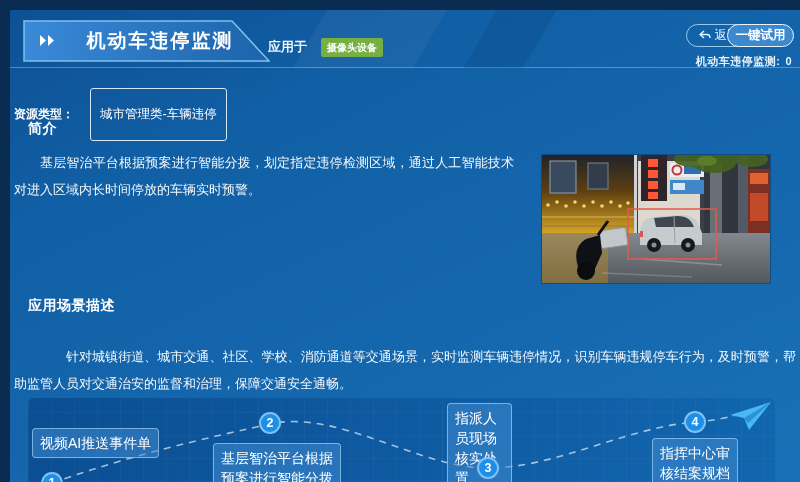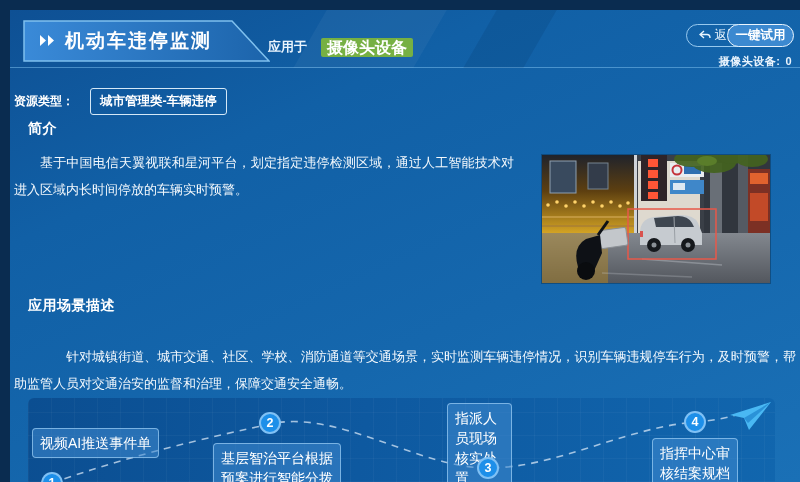--- a/index.html
+++ b/index.html
@@ -10,47 +10,47 @@
   #inner { position:absolute; left:10px; top:10px; width:790px; height:472px;
            background:linear-gradient(155deg,#0e5094 0%,#1160a6 28%,#1567ad 62%,#1a70b6 100%);
            overflow:hidden; }
 
   
   .header { position:absolute; left:0; top:0; width:790px; height:58px;
             border-bottom:1px solid rgba(130,195,242,.5); }
   .hdr-streak { position:absolute; top:0; height:58px; width:120px;
                 background:rgba(255,255,255,.045); transform:skewX(-30deg); }
   .hdr-streak.s1 { left:300px; } .hdr-streak.s2 { left:470px; width:60px; background:rgba(0,30,70,.12);}
-  .banner { position:absolute; left:13px; top:10px; width:247px; height:42px; }
+  .banner { position:absolute; left:13px; top:10px; width:247px; height:42px;text-align:center; }
   .banner svg { position:absolute; left:0; top:0; }
   .banner .double-arrow { position:absolute; left:17px; top:15px; }
   .banner .title { position:absolute; left:42px; top:0; width:190px; height:42px;
                    line-height:42px; color:#fff; font-size:19px; font-weight:bold;
                    letter-spacing:2px; white-space:nowrap; }
   .applied { position:absolute; left:258px; top:27px; height:20px; display:flex;
              align-items:center; gap:14px; }
   .applied .lbl { color:#eaf4fd; font-size:13px; font-weight:bold; }
-  .applied .tag { background:#76b043; color:#fff; font-size:16px; font-weight:bold;
+  .applied .tag { background:#76b043; color:#fff; font-size:10px; font-weight:bold;
                   padding:2px 6px; border-radius:2px; line-height:15px; }
   .btn { position:absolute; top:14px; height:23px; border-radius:12px; display:flex;
          align-items:center; justify-content:center; gap:4px; font-size:12.5px;
          cursor:pointer; }
   .btn-back { left:676px; width:66px; border:1px solid rgba(175,218,250,.85);
               color:#e8f4fd; background:transparent; }
   .btn-trial { left:717px; width:67px; border:1.5px solid #eaf5fe; color:#fff;
                font-weight:bold; background:#3c89d0; }
   .remaining { position:absolute; right:8px; top:44px; font-size:11px; font-weight:bold;
                color:#eaf4fd; letter-spacing:.5px; }
   .remaining b { margin-left:5px; }
 
   
   .res-row { position:absolute; left:4px; top:78px; display:flex; align-items:center; }
   .res-lbl { color:#fff; font-size:12px; font-weight:bold; }
   .res-tag { margin-left:16px; border:1px solid #d4e8f7; border-radius:3px;
-             color:#fff; font-size:12.5px; font-weight:bold; padding:4px 9px; }
+             color:#fff; font-size:12.5px; font-weight:normal; padding:17px 9px; }
   .sec-h { position:absolute; color:#fff; font-size:14px; font-weight:bold;
            letter-spacing:.5px; }
   #intro-h { left:18px; top:110px; }
   #scen-h  { left:18px; top:287px; }
   .para { position:absolute; color:#f4f9fd; font-size:13px; line-height:27px;
           text-align:justify; }
   #intro-p { left:4px; top:139px; width:500px; text-indent:26px; }
   #scen-p  { left:4px; top:333px; width:782px; text-indent:52px; }
 
   
@@ -123,31 +123,31 @@
         <svg width="12" height="10" viewBox="0 0 12 10">
           <path d="M5 1 L1 4.5 L5 8 M1 4.5 H8 Q11 4.5 11 8" fill="none" stroke="#e8f4fd" stroke-width="1.4"></path>
         </svg>
       </span>
       <span>返回</span>
     </div>
     <div class="btn btn-trial">
       <span>一键试用</span>
     </div>
     <div class="remaining">
-      <span>摄像头设备:</span><b>0</b>
+      <span>机动车违停监测:</span><b>0</b>
     </div>
   </div>
 
   <div class="res-row">
     <span class="res-lbl">资源类型：</span>
     <span class="res-tag">城市管理类-车辆违停</span>
   </div>
 
   <div class="sec-h" id="intro-h">简介</div>
-  <p class="para" id="intro-p">基于中国电信天翼视联和星河平台，划定指定违停检测区域，通过人工智能技术对进入区域内长时间停放的车辆实时预警。</p>
+  <p class="para" id="intro-p">基层智治平台根据预案进行智能分拨，划定指定违停检测区域，通过人工智能技术对进入区域内长时间停放的车辆实时预警。</p>
 
   <div class="photo">
     <svg width="228" height="128" viewBox="0 0 228 128">
       <defs>
         <linearGradient id="amber" x1="0" y1="0" x2="0" y2="1">
           <stop offset="0" stop-color="#20232b"></stop>
               <stop offset=".45" stop-color="#5d3f10"></stop>
               <stop offset="1" stop-color="#d9a825"></stop>
         </linearGradient>
         <linearGradient id="ground" x1="0" y1="0" x2="0" y2="1">

